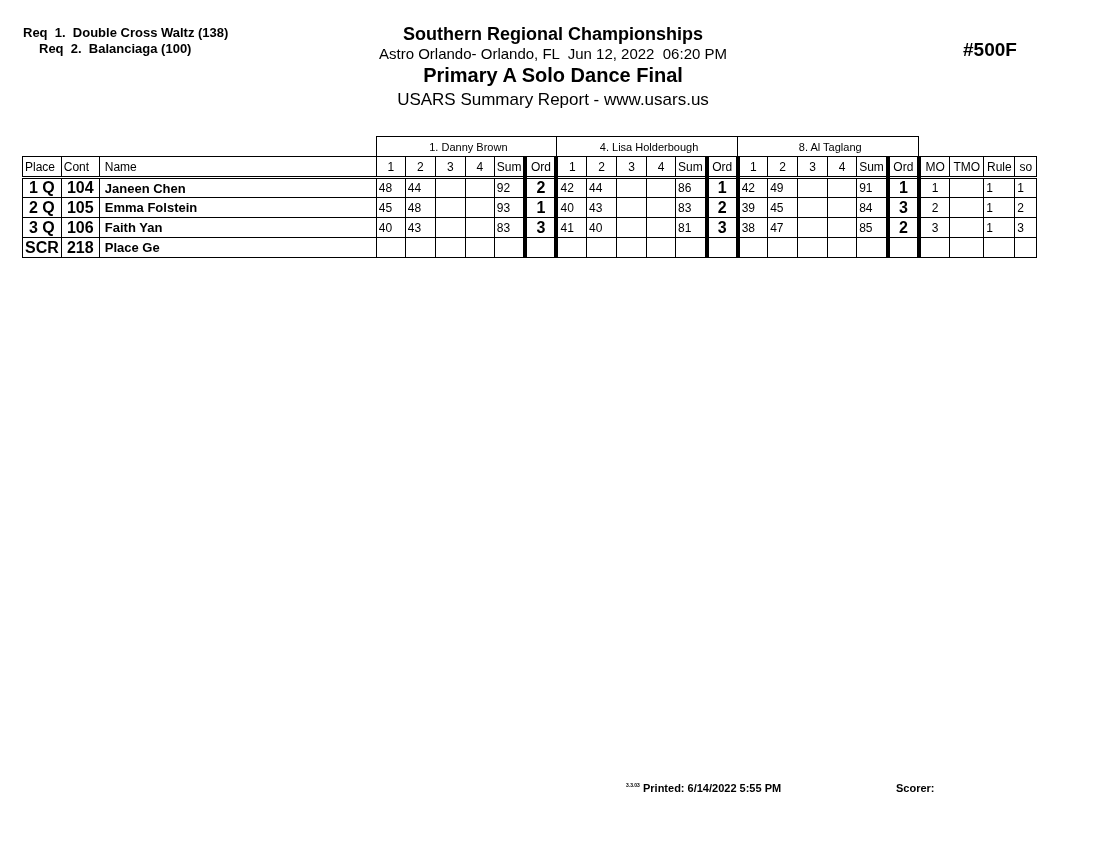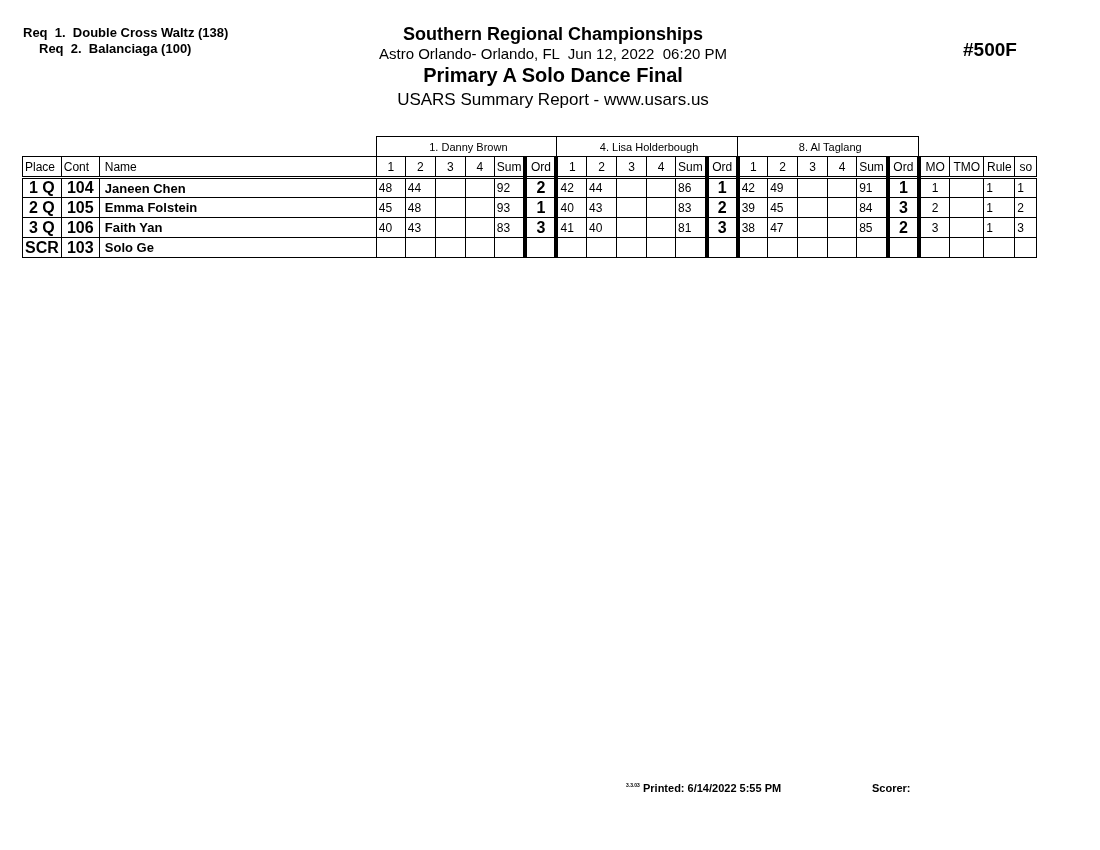--- a/index.html
+++ b/index.html
@@ -182,22 +182,22 @@
         <td></td>
         <td class="r" style="padding-right:6px">85</td>
         <td class="c bigb thickL thickR">2</td>
         <td class="c">3</td>
         <td class="c"></td>
         <td class="r" style="padding-right:8px">1</td>
         <td class="r" style="padding-right:4px">3</td>
       </tr>
       <tr class="data">
         <td class="c b bigb">SCR</td>
-        <td class="c b bigb">103</td>
-        <td class="name">Solo Ge</td>
+        <td class="c b bigb">218</td>
+        <td class="name">Place Ge</td>
         <td></td>
         <td></td>
         <td></td>
         <td></td>
         <td class="r" style="padding-right:6px"></td>
         <td class="c bigb thickL thickR"></td>
         <td></td>
         <td></td>
         <td></td>
         <td></td>
@@ -211,13 +211,13 @@
         <td class="c bigb thickL thickR"></td>
         <td class="c"></td>
         <td class="c"></td>
         <td class="r" style="padding-right:8px"></td>
         <td class="r" style="padding-right:4px"></td>
       </tr>
     </tbody>
 </table>
 
 <div class="abs footer" style="left:626px;"><span class="ver">3.3.03</span> <span>Printed: 6/14/2022 5:55 PM</span></div>
-<div class="abs footer" style="left:872px;">Scorer:</div>
+<div class="abs footer" style="left:896px;">Scorer:</div>
 
 </body></html>

